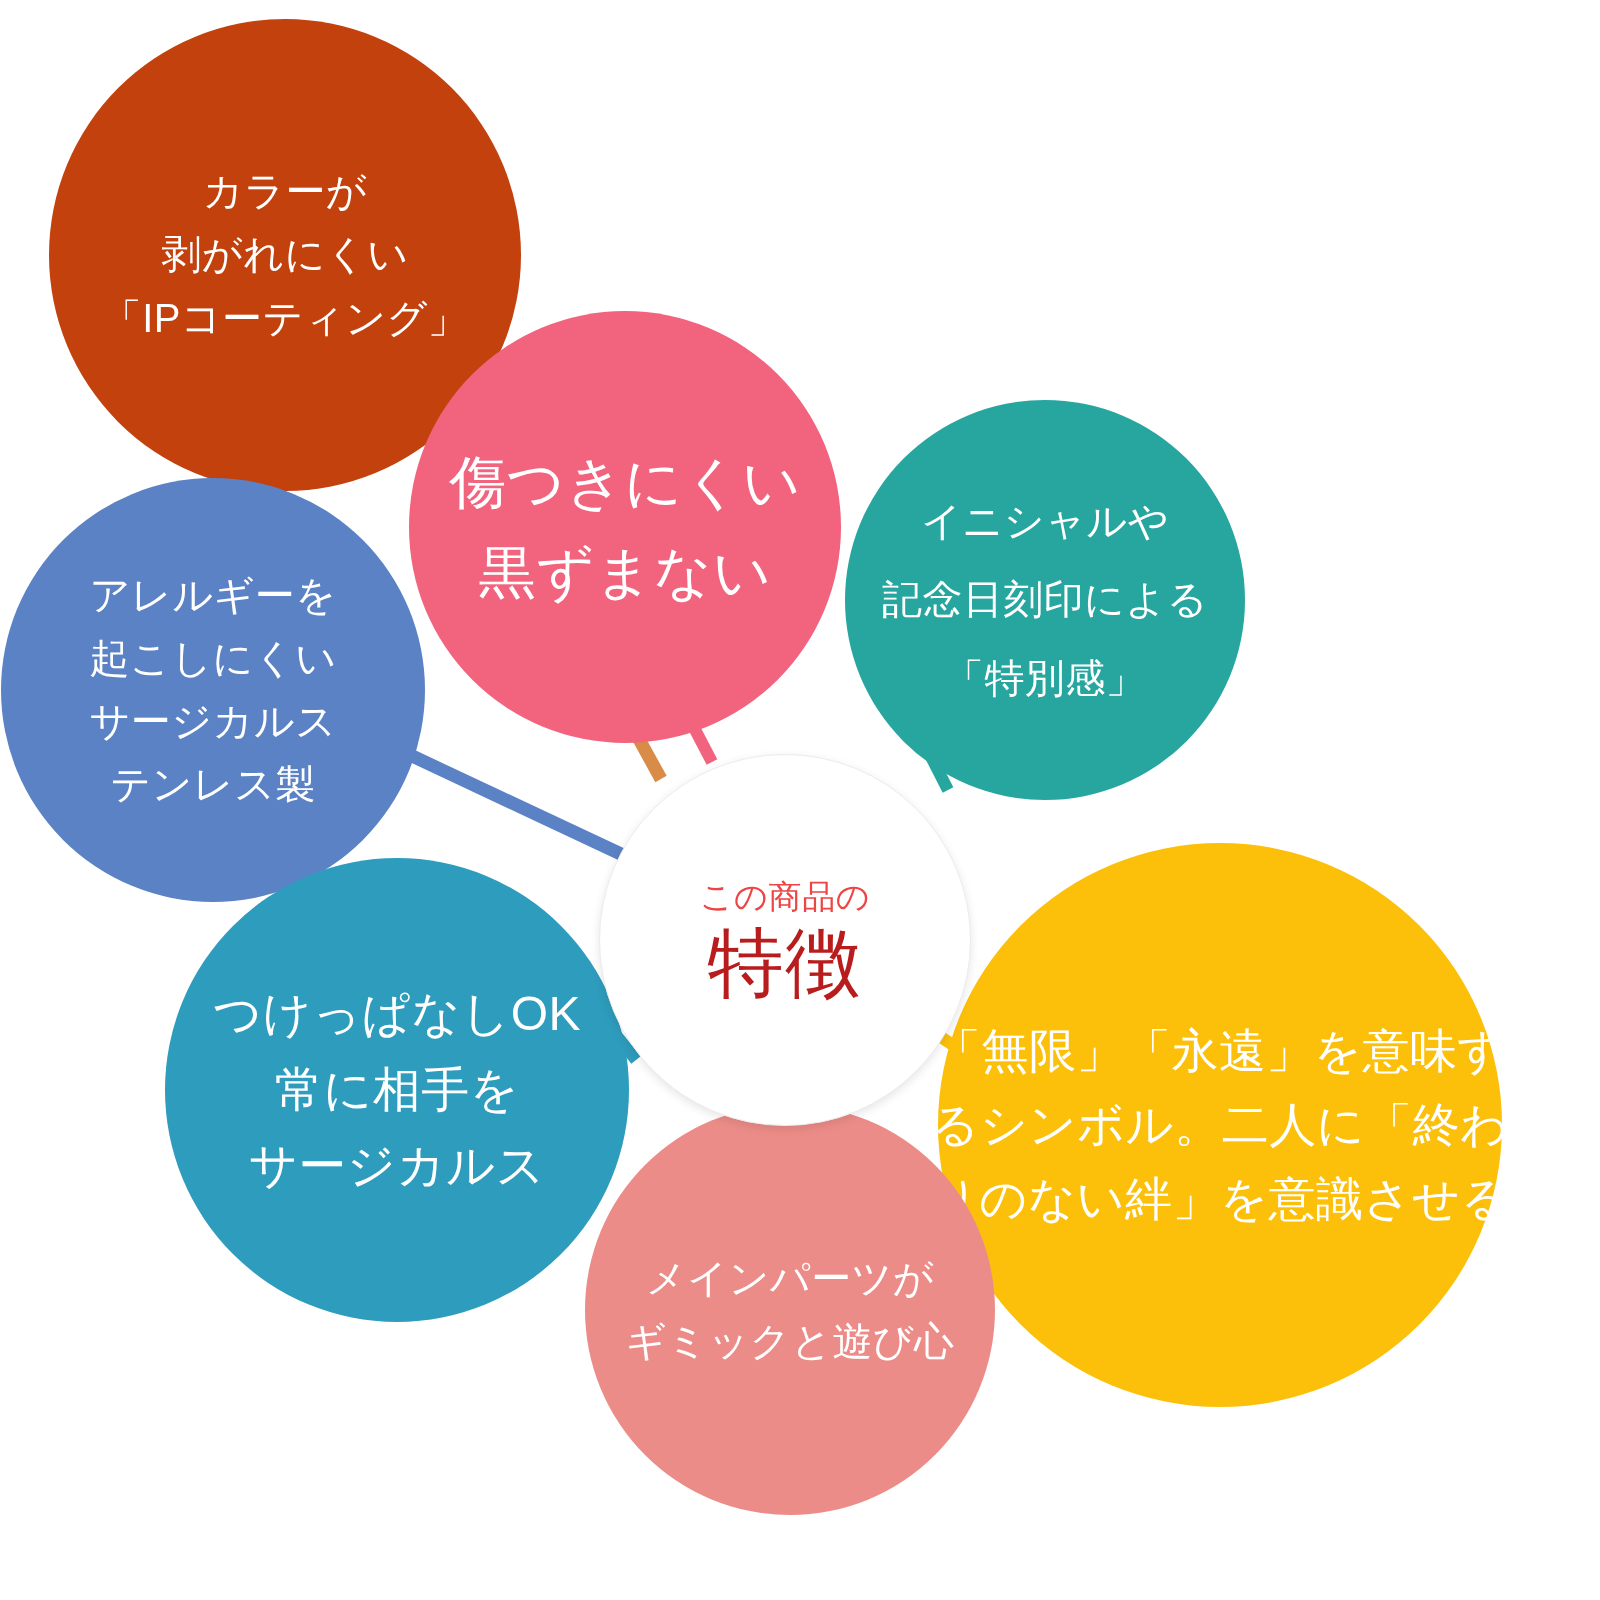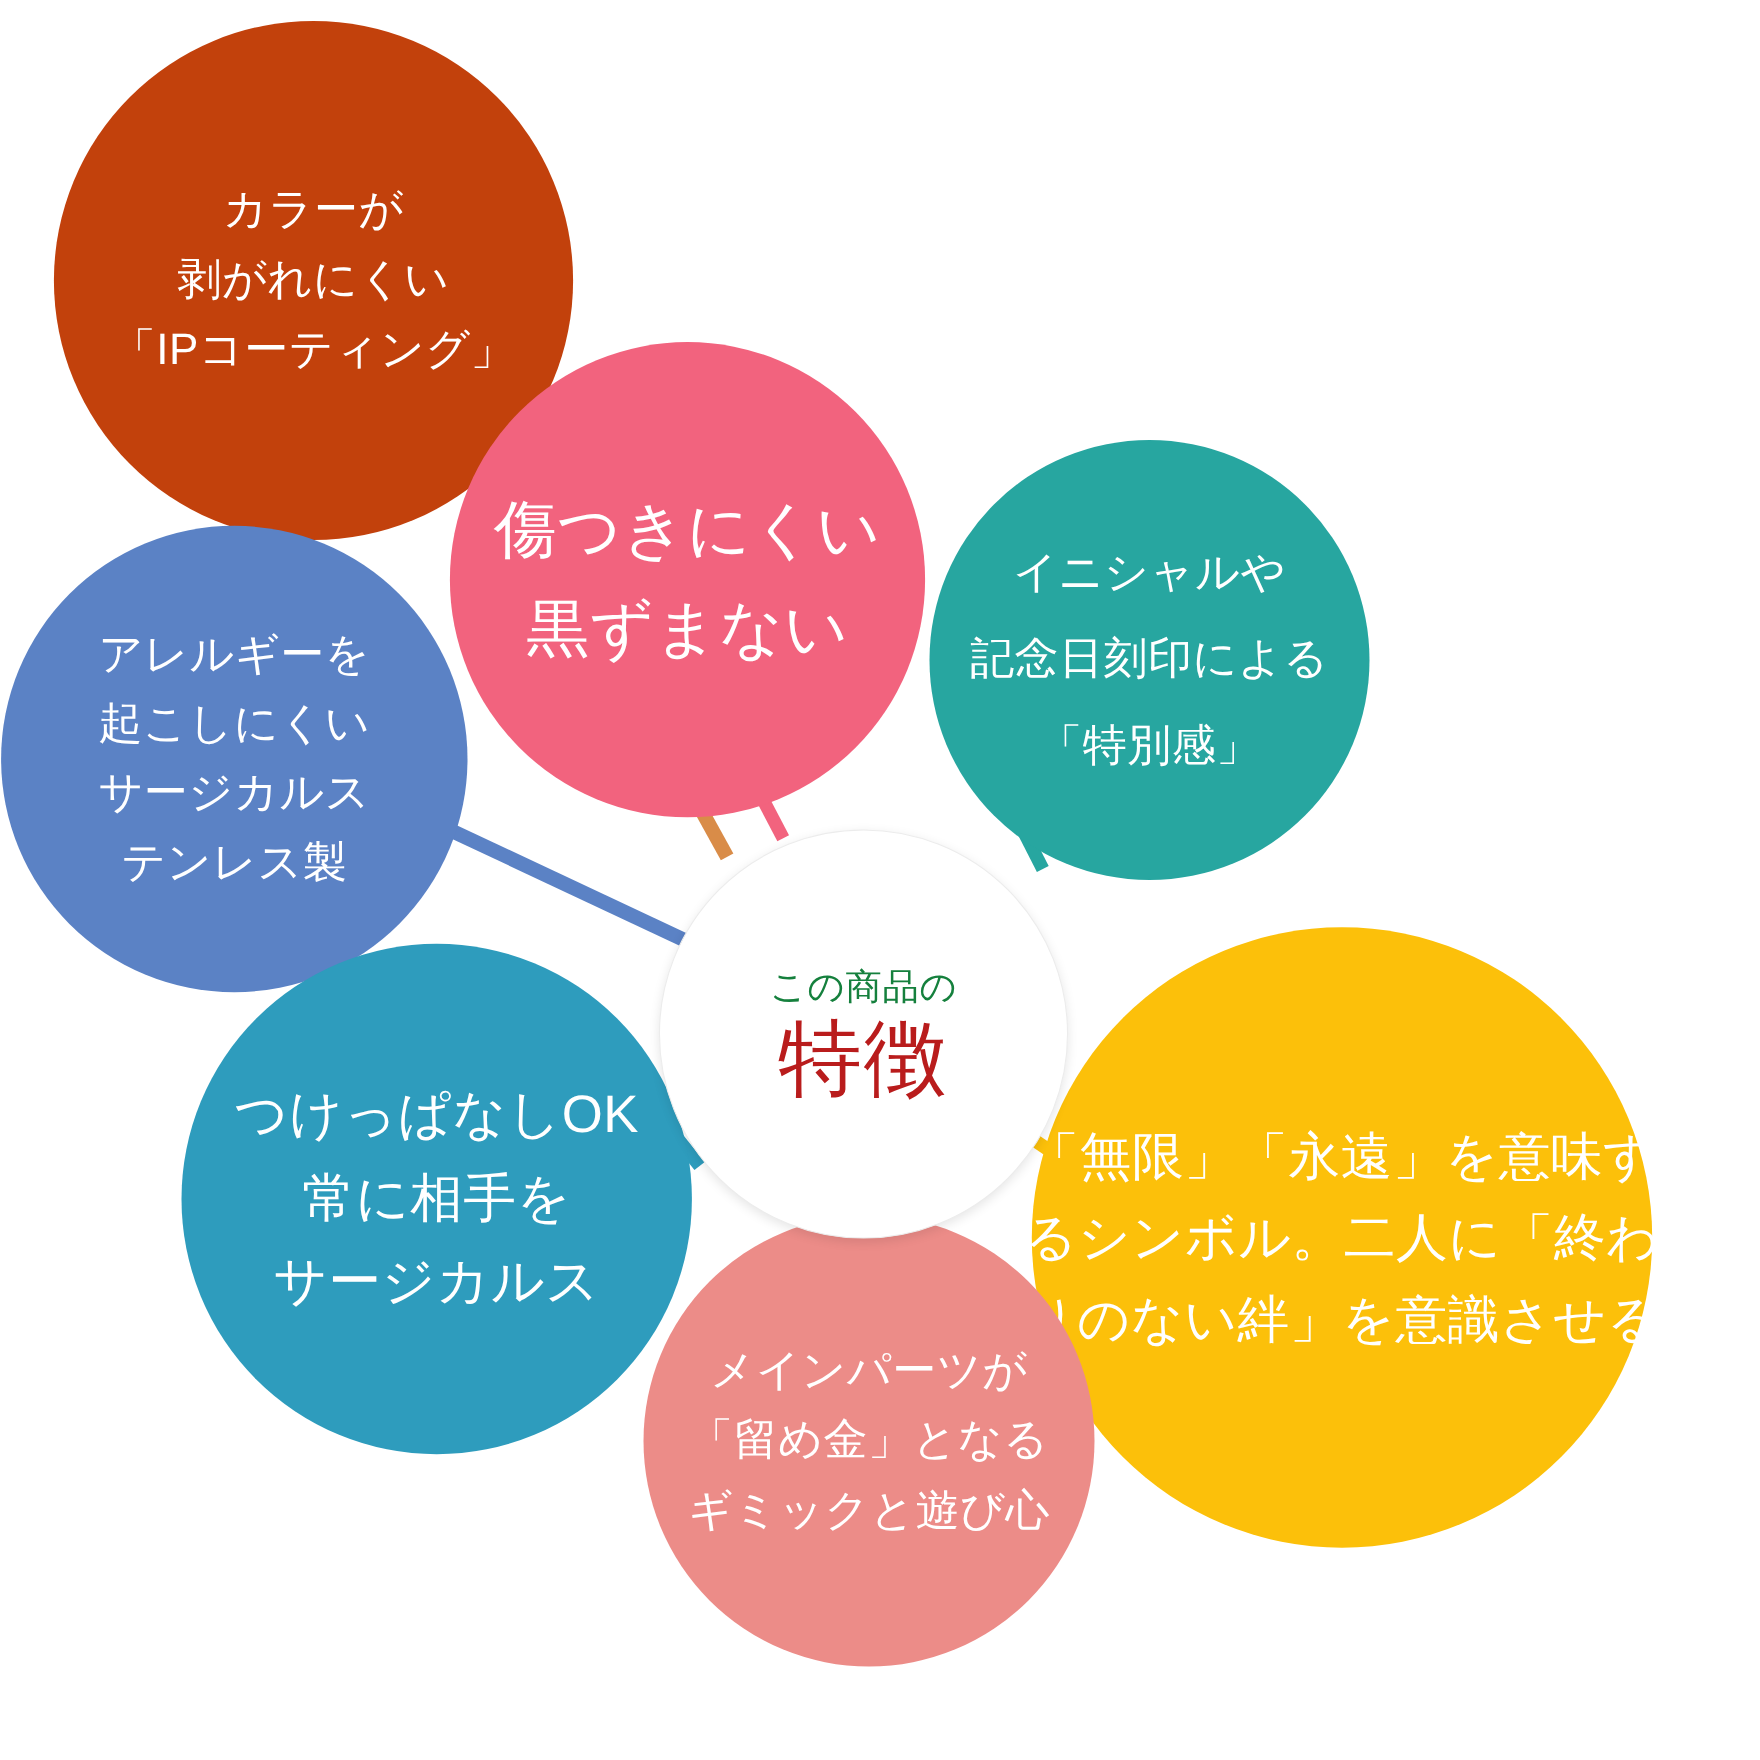--- a/index.html
+++ b/index.html
@@ -64,21 +64,21 @@
     border: 1.5px solid #ececec;
     box-shadow: 0 3px 10px rgba(0,0,0,0.10);
     display: flex;
     flex-direction: column;
     align-items: center;
     justify-content: center;
     z-index: 6;
     box-sizing: border-box;
   }
   .hub-sub {
-    color: #15803d;
+    color: #ef4444;
     font-size: 33px;
     line-height: 1.2;
     letter-spacing: 0.02em;
     margin-bottom: 6px;
   }
   .hub-main {
     color: #b91c1c;
     font-size: 76px;
     line-height: 1.05;
     letter-spacing: 0.02em;
@@ -131,21 +131,20 @@
   </div>
 
   <div class="bubble b-yellow" style="left: 938px; top: 843px; width: 564px; height: 564px; background: rgb(252, 192, 10); font-size: 47px;">
     <span class="line">「無限」「永遠」を意味す</span>
     <span class="line">るシンボル。二人に「終わ</span>
     <span class="line">りのない絆」を意識させる</span>
   </div>
 
   <div class="bubble b-salmon" style="left: 585px; top: 1105px; width: 410px; height: 410px; background: rgb(236, 140, 136); font-size: 40px;">
     <span class="line">メインパーツが</span>
-    <span class="line">「留め金」となる</span>
     <span class="line">ギミックと遊び心</span>
   </div>
 
   <div class="hub" style="left: 599px; top: 754px; width: 372px; height: 372px; background: rgb(255, 255, 255);">
     <span class="hub-sub">この商品の</span>
     <span class="hub-main">特徴</span>
   </div>
 
 </div>
 

